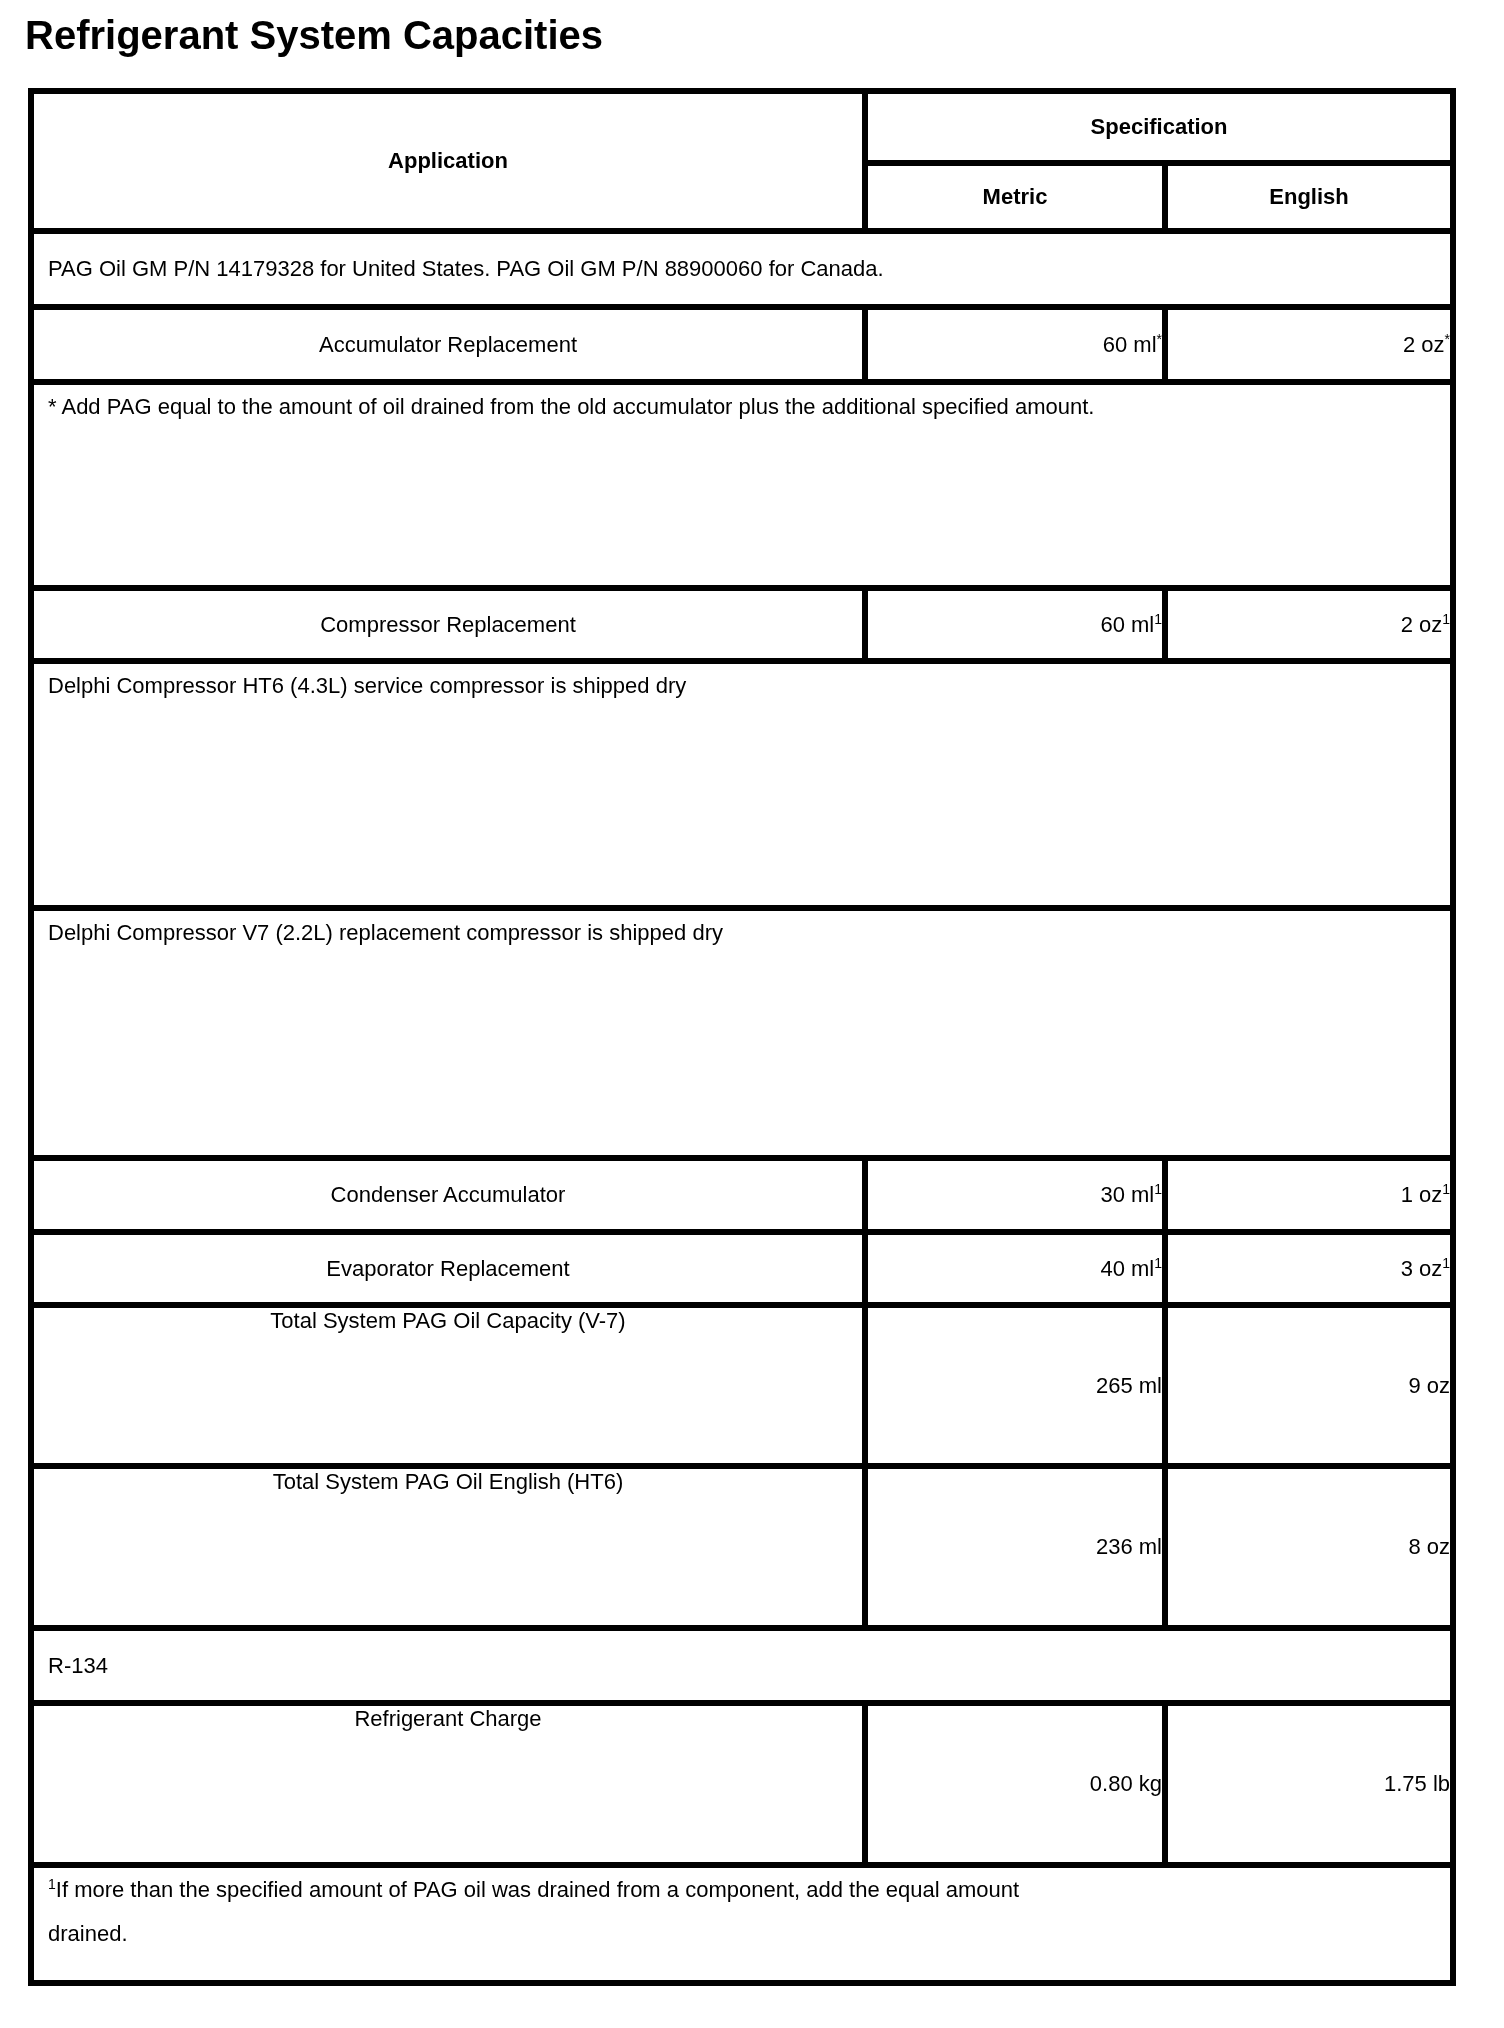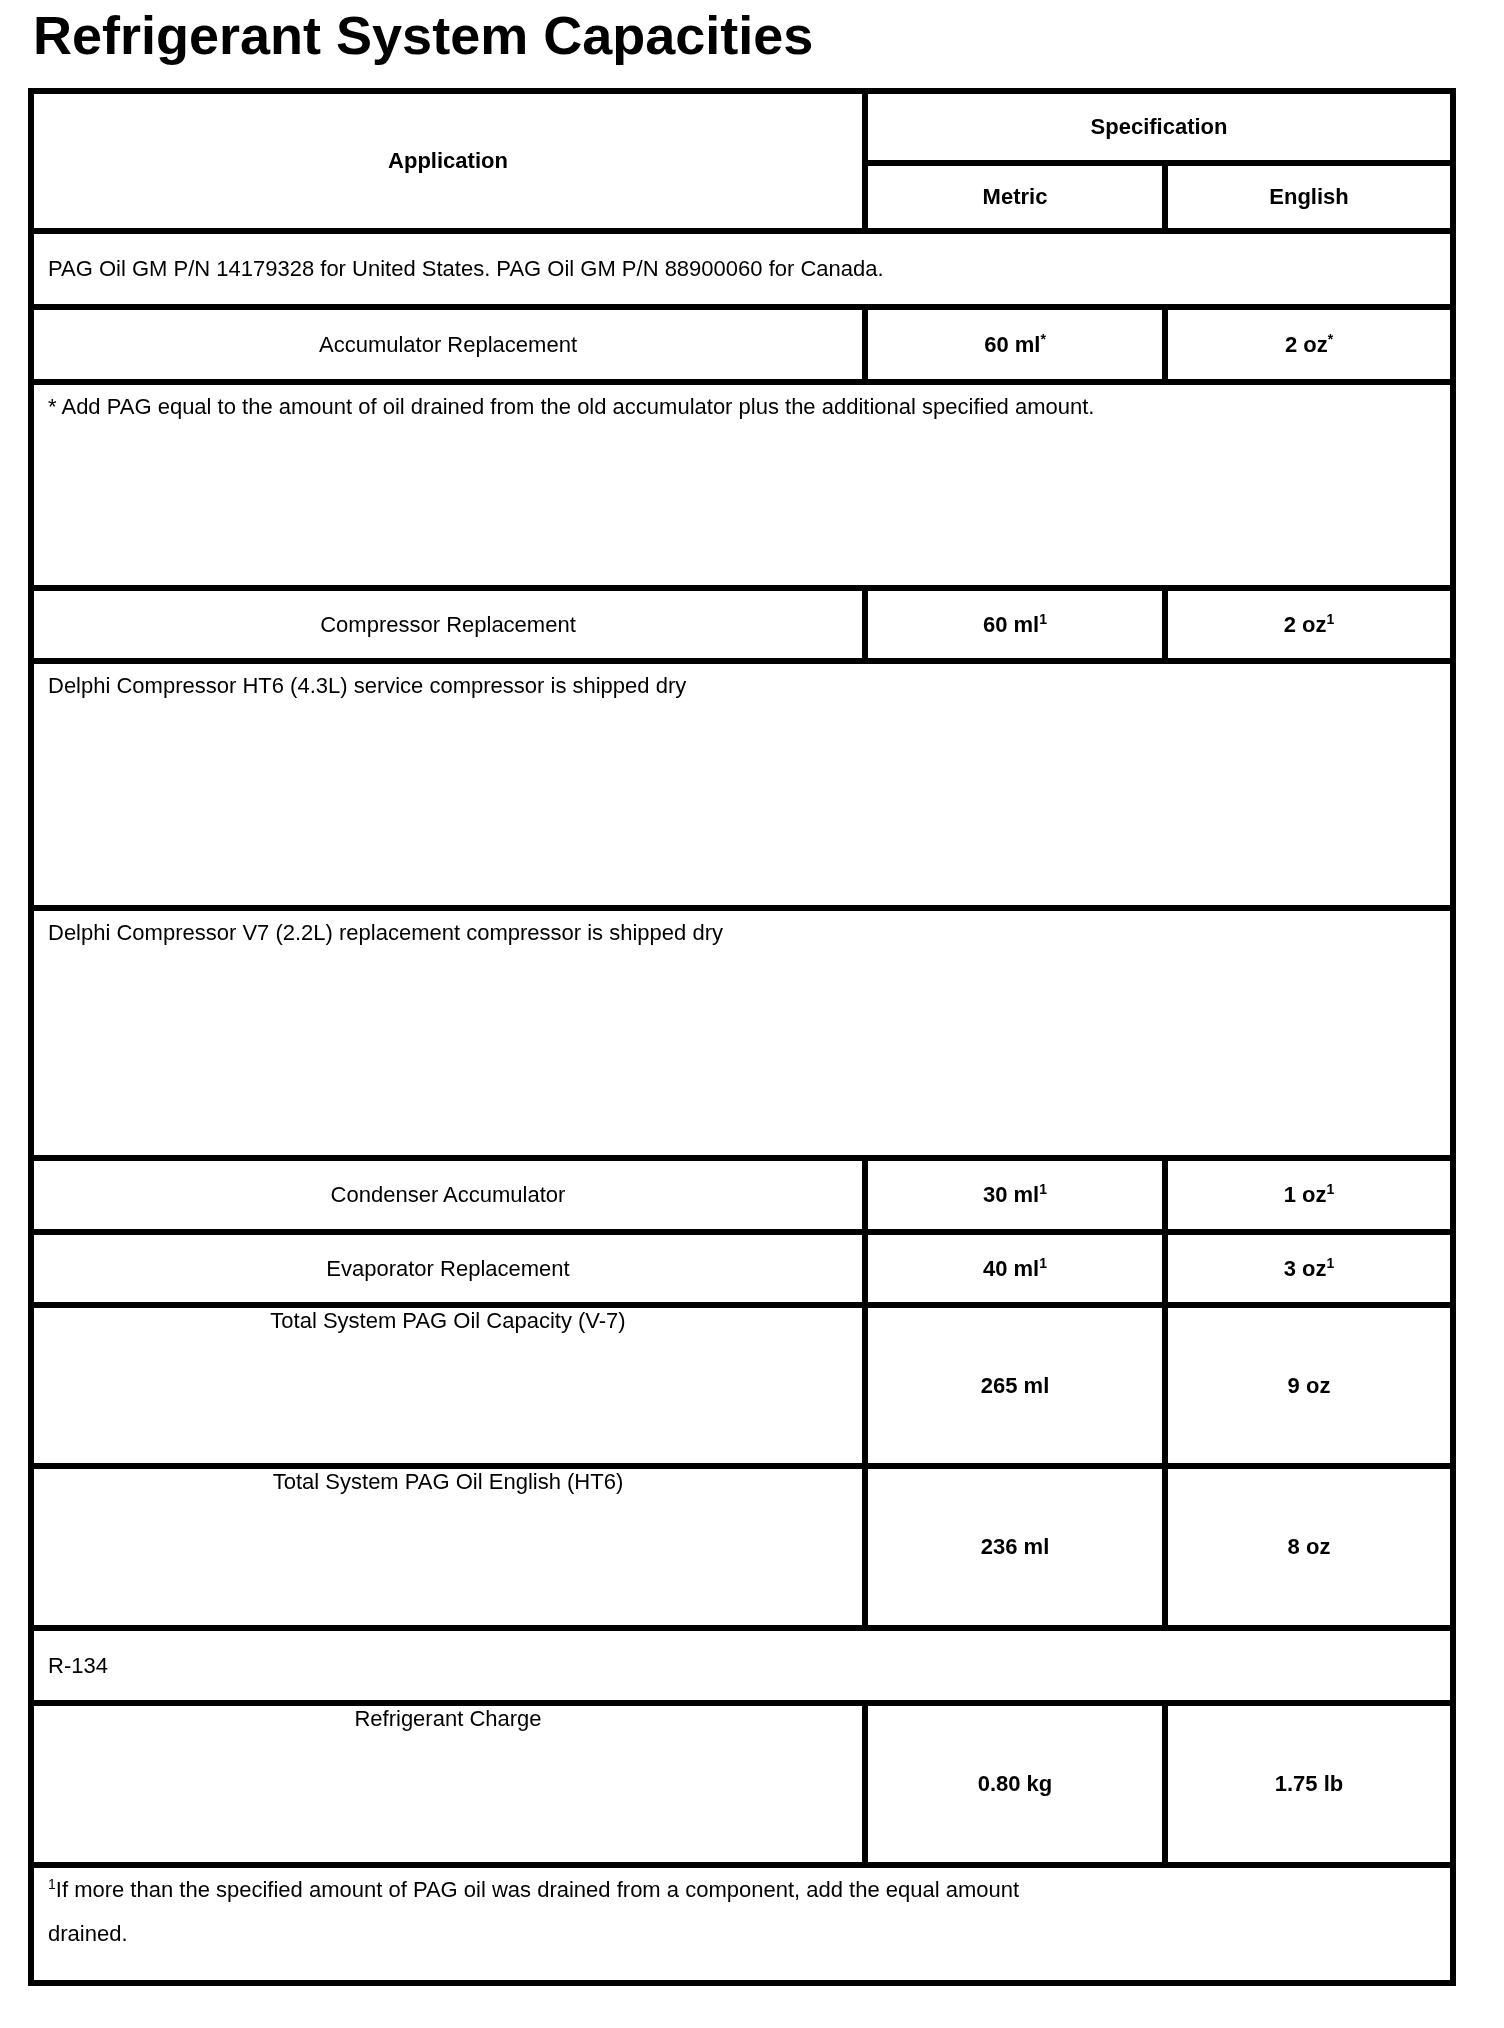--- a/index.html
+++ b/index.html
@@ -7,24 +7,24 @@
     position: relative;
     width: 1504px;
     height: 2028px;
     background: #ffffff;
     color: #000000;
     font-family: "Liberation Sans", "DejaVu Sans", sans-serif;
     overflow: hidden;
   }
   h1.title {
     position: absolute;
-    left: 33px;
+    left: 25px;
     top: 8px;
     margin: 0;
-    font-size: 54px;
+    font-size: 40px;
     line-height: 54px;
     font-weight: bold;
     letter-spacing: 0px;
   }
   table.cap {
     position: absolute;
     left: 28px;
     top: 88px;
     width: 1422px;
     border-collapse: collapse;
@@ -34,21 +34,21 @@
     border: 6px solid #000000;
     box-sizing: border-box;
     font-size: 22px;
     padding: 0;
     background: #ffffff;
   }
   .cap th { font-weight: bold; text-align: center; vertical-align: middle; }
   .th-app { vertical-align: bottom; padding-bottom: 20px; }
   td.app { text-align: center; padding-left: 14px; padding-right: 14px; }
   td.note { text-align: left; padding-left: 14px; padding-right: 14px; }
-  td.val { text-align: center; font-weight: bold; }
+  td.val { text-align: right; }
   .v-mid { vertical-align: middle; }
   .v-top { vertical-align: top; padding-top: 16px; }
   td.note p { margin: 0; line-height: 44px; }
   .wrap-a { max-width: 1060px; }
   .wrap-b { max-width: 1000px; }
   sup { font-size: 14px; line-height: 0; }
   
   .h-spec   { height: 72px; }
   .h-units  { height: 68px; }
   tr.h76  > td { height: 76px; }

